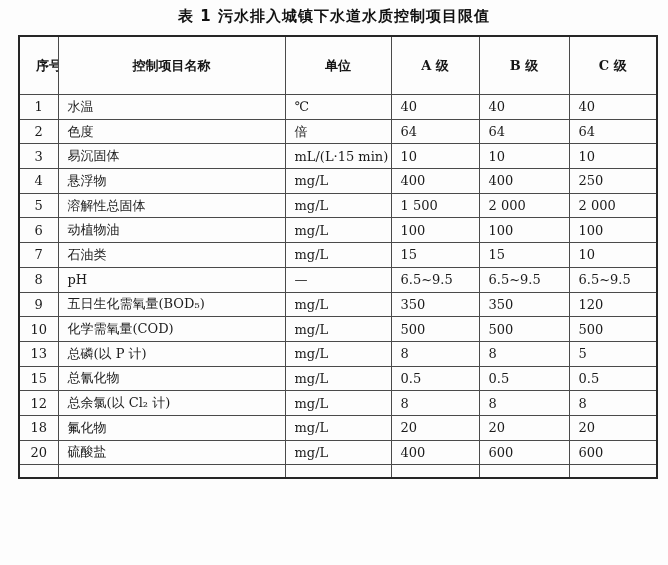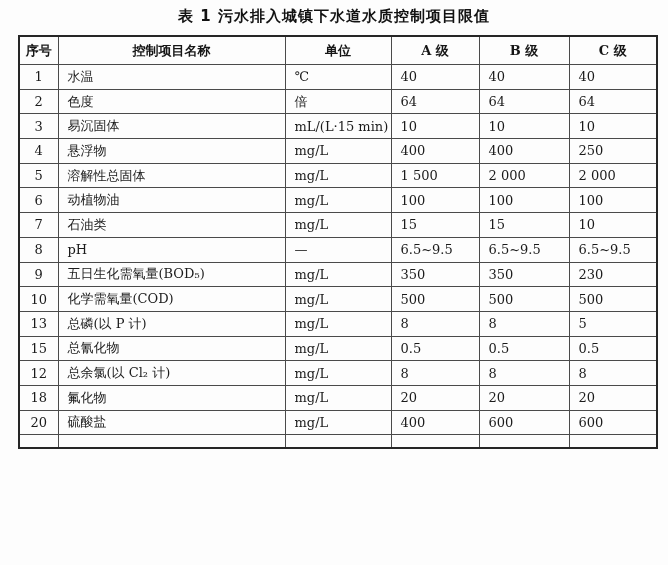--- a/index.html
+++ b/index.html
@@ -49,21 +49,21 @@
   table.limits td {
     border: 1px solid #4a4a4a;
     font-size: 13px;
     overflow: hidden;
     white-space: nowrap;
   }
   table.limits th {
     height: 25px;
     font-weight: bold;
     text-align: center;
-    padding: 1px;
+    padding: 16px;
     color: #161616;
   }
   table.limits td {
     height: 23.7px;
     padding: 0 2px 0 9px;
     text-align: left;
   }
   table.limits td.c0 {
     text-align: center;
     padding: 0;
@@ -162,21 +162,21 @@
           <td class="c3">6.5~9.5</td>
           <td class="c4">6.5~9.5</td>
           <td class="c5">6.5~9.5</td>
         </tr>
         <tr>
           <td class="c0">9</td>
           <td class="c1">五日生化需氧量(BOD₅)</td>
           <td class="c2">mg/L</td>
           <td class="c3">350</td>
           <td class="c4">350</td>
-          <td class="c5">230</td>
+          <td class="c5">120</td>
         </tr>
         <tr>
           <td class="c0">10</td>
           <td class="c1">化学需氧量(COD)</td>
           <td class="c2">mg/L</td>
           <td class="c3">500</td>
           <td class="c4">500</td>
           <td class="c5">500</td>
         </tr>
         <tr>

